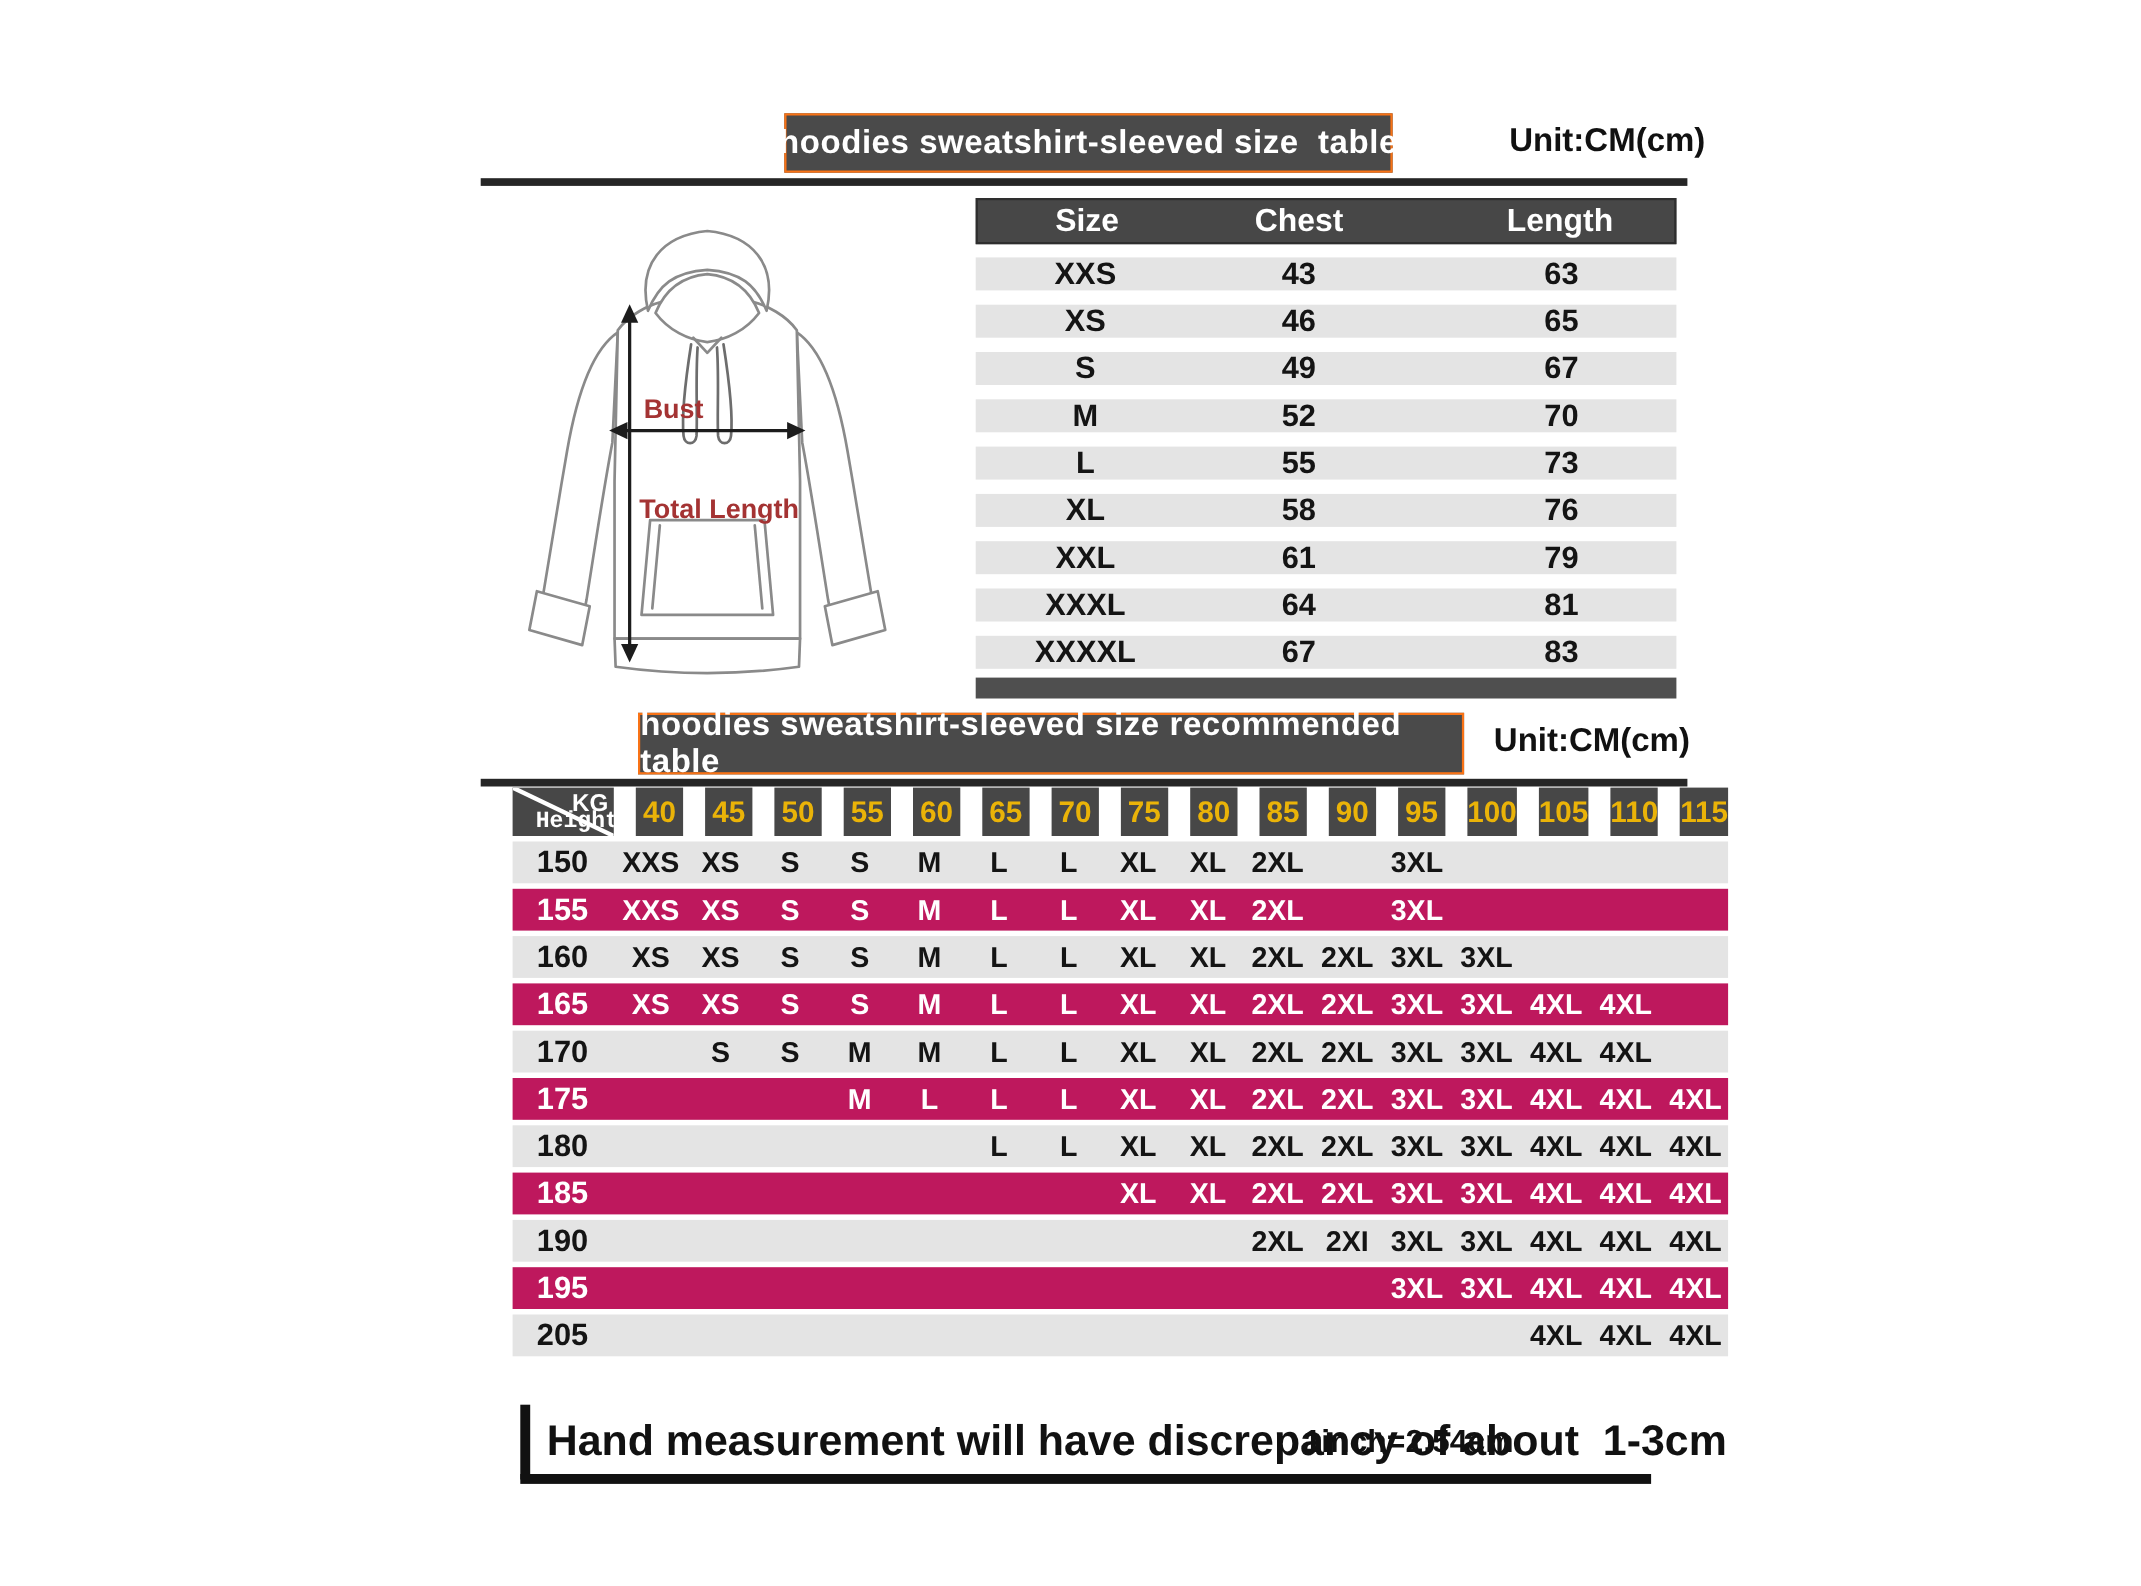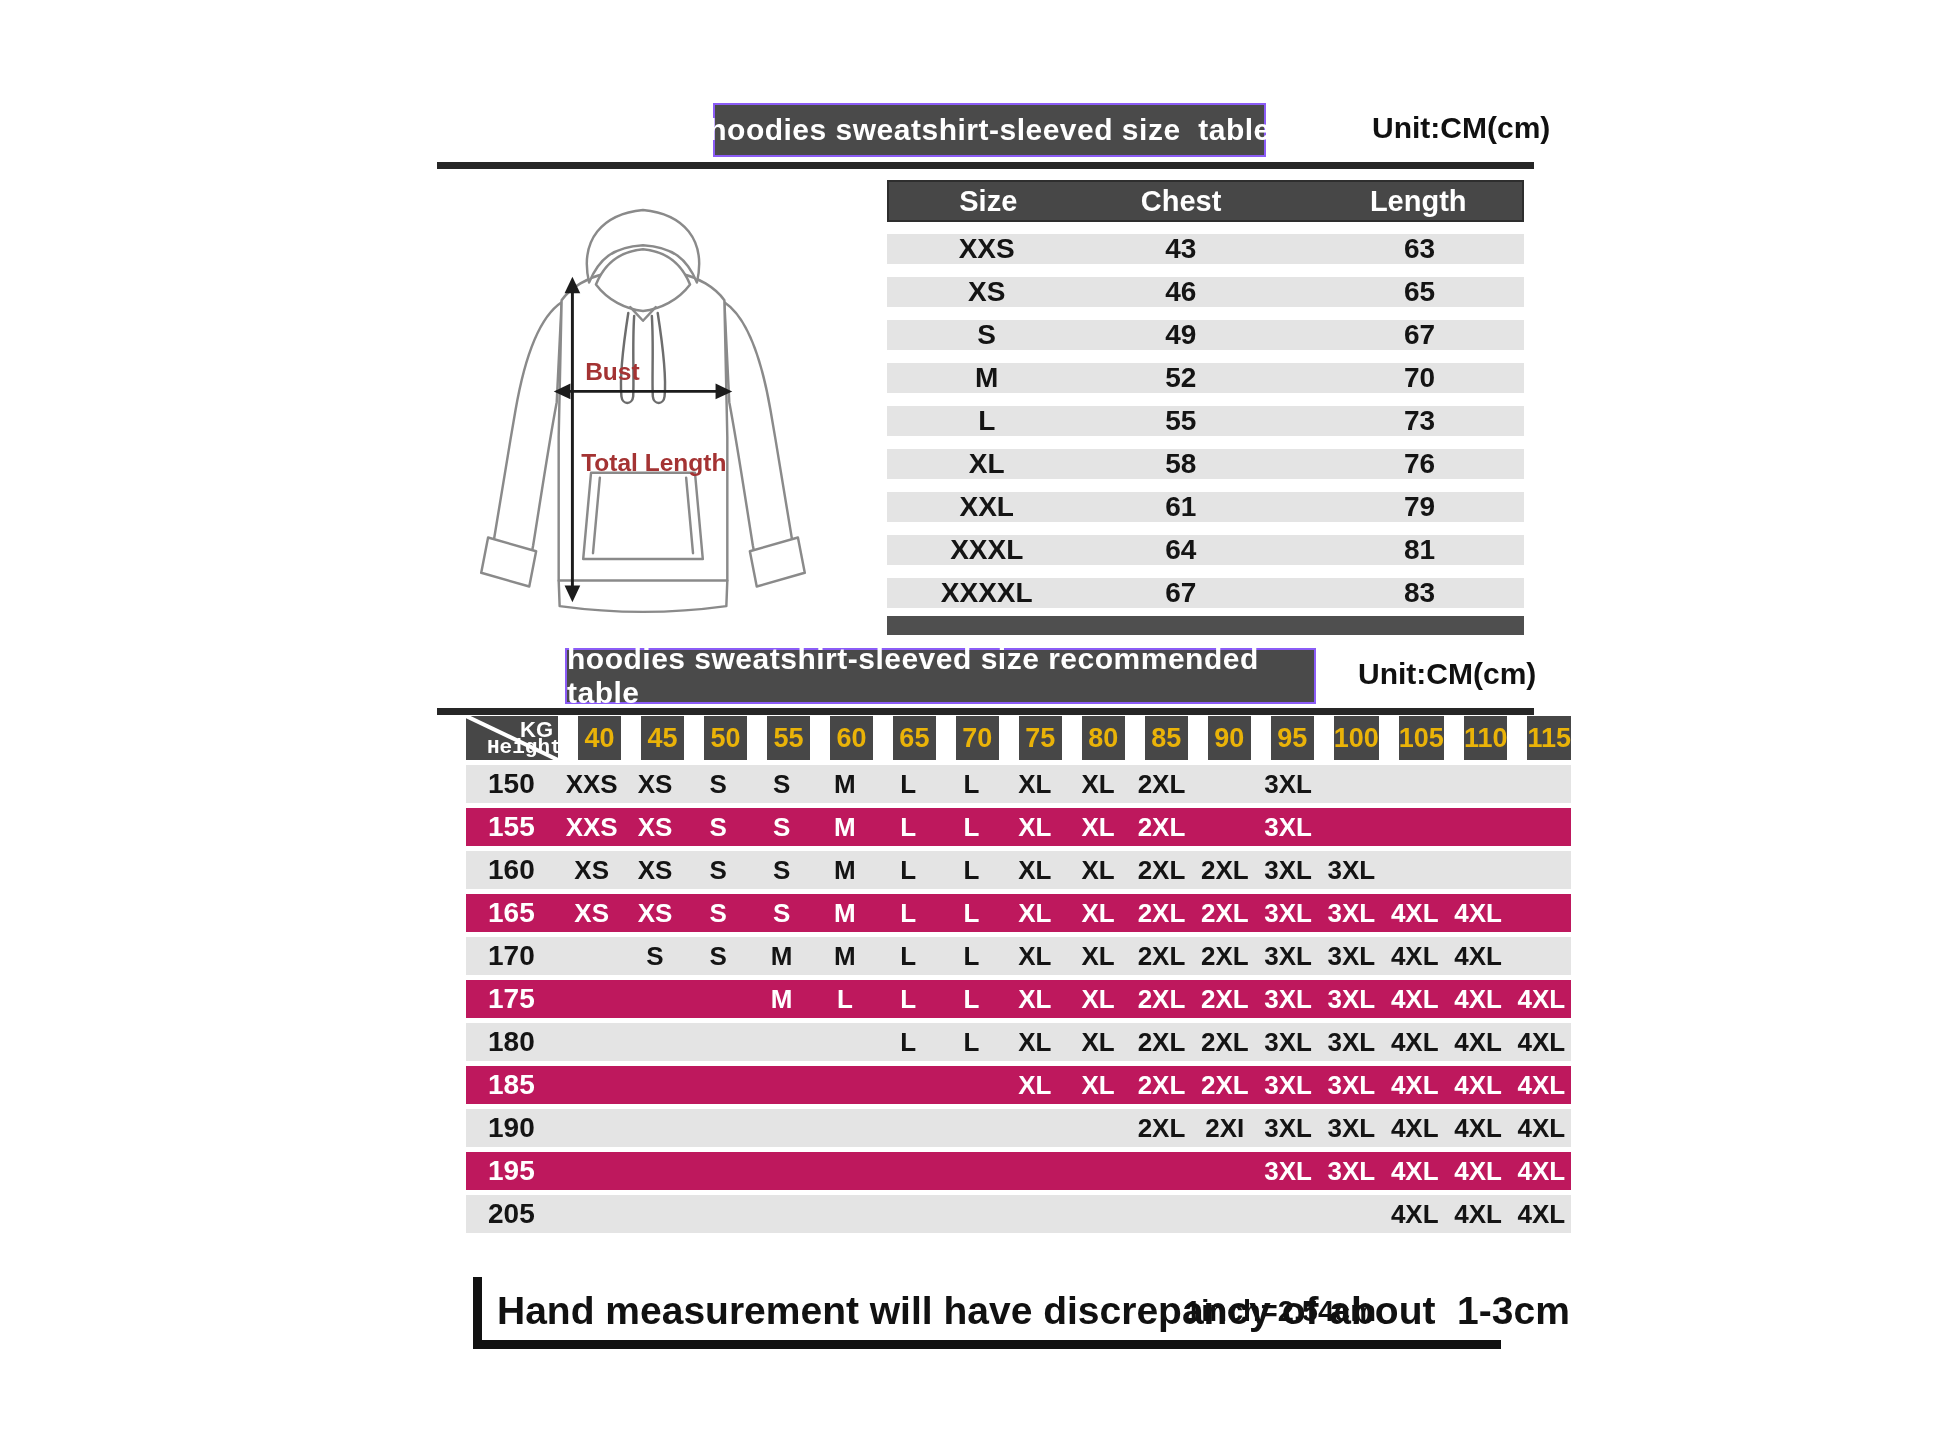--- a/index.html
+++ b/index.html
@@ -4,26 +4,26 @@
 <style>
   html,body{margin:0;padding:0;background:#fff;}
   .sheet{
     position:relative;width:1946px;height:1442px;background:#ffffff;
     font-family:"Liberation Sans", sans-serif;font-weight:bold;color:#1a1a1a;
     overflow:hidden;
   }
   .pre{white-space:pre;}
   
   .title-box{
-    position:absolute;background:#4a4a4a;border:2px solid #8b5cf6;
+    position:absolute;background:#4a4a4a;border:2px solid #f97316;
     color:#fff;display:flex;align-items:center;justify-content:center;
     font-size:30px;letter-spacing:.5px;
   }
   .title1{left:713px;top:103px;width:549px;height:50px;}
-  .title2{left:565px;top:648px;width:747px;height:52px;}
+  .title2{left:580px;top:648px;width:747px;height:52px;}
   .unit{
     position:absolute;font-size:30px;color:#111;display:flex;align-items:center;
   }
   .unit1{left:1372px;top:103px;height:50px;}
   .unit2{left:1358px;top:648px;height:52px;}
   .hrule{position:absolute;background:#262626;}
   .hr1{left:437px;top:162px;width:1097px;height:7px;}
   .hr2{left:437px;top:708px;width:1097px;height:7px;}
   
   .hoodie-wrap{position:absolute;left:442px;top:178px;width:402px;height:465px;}

